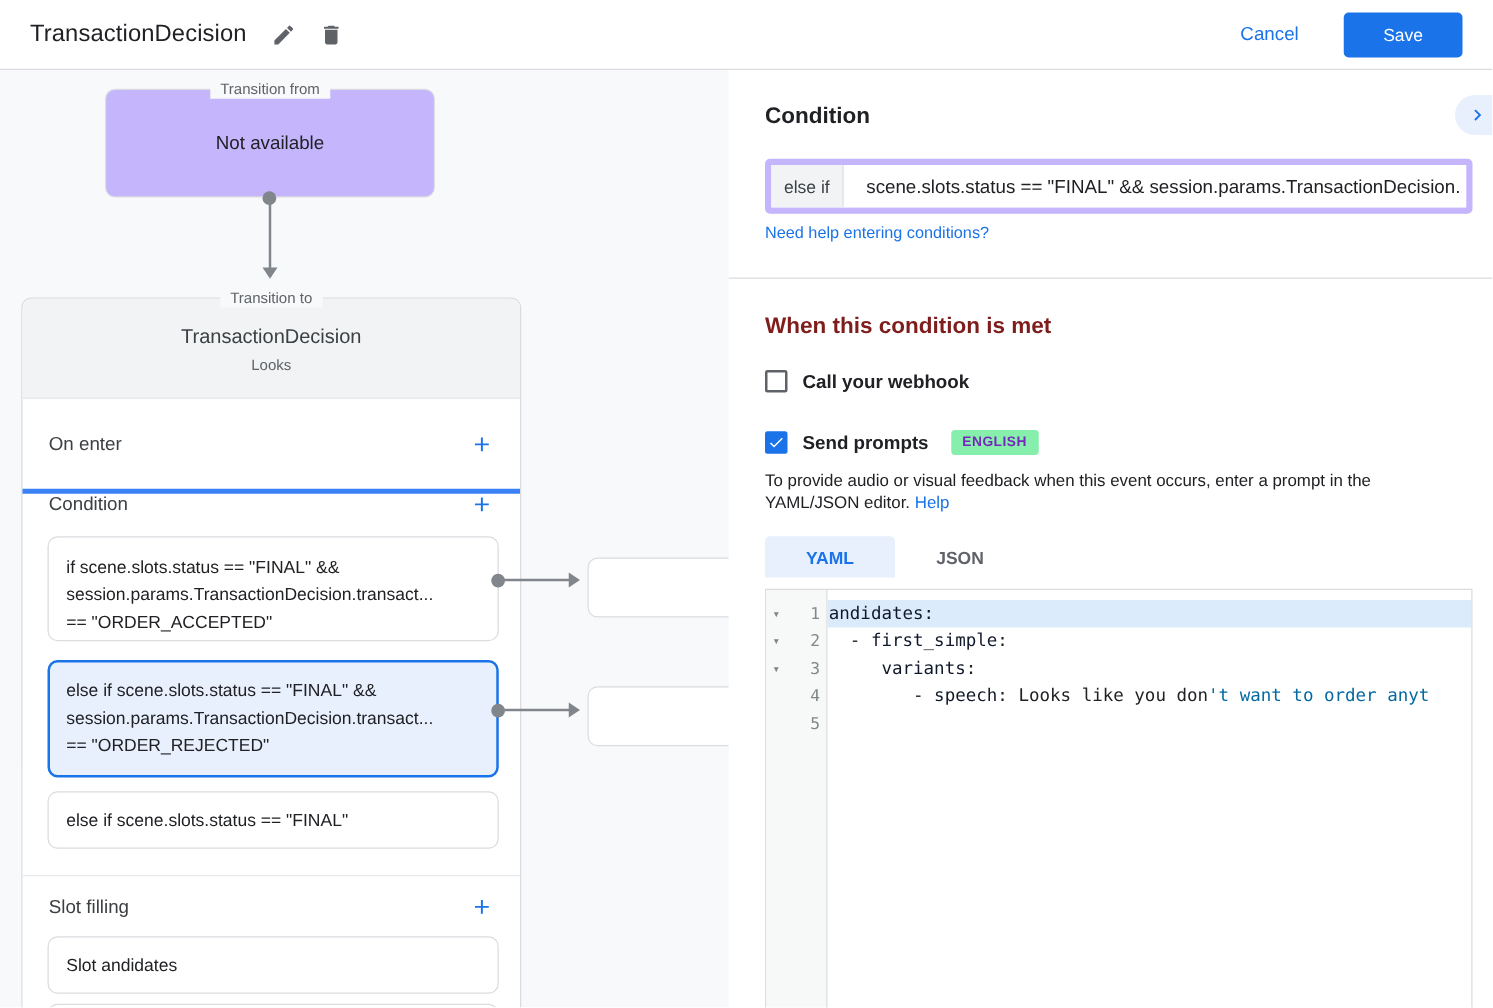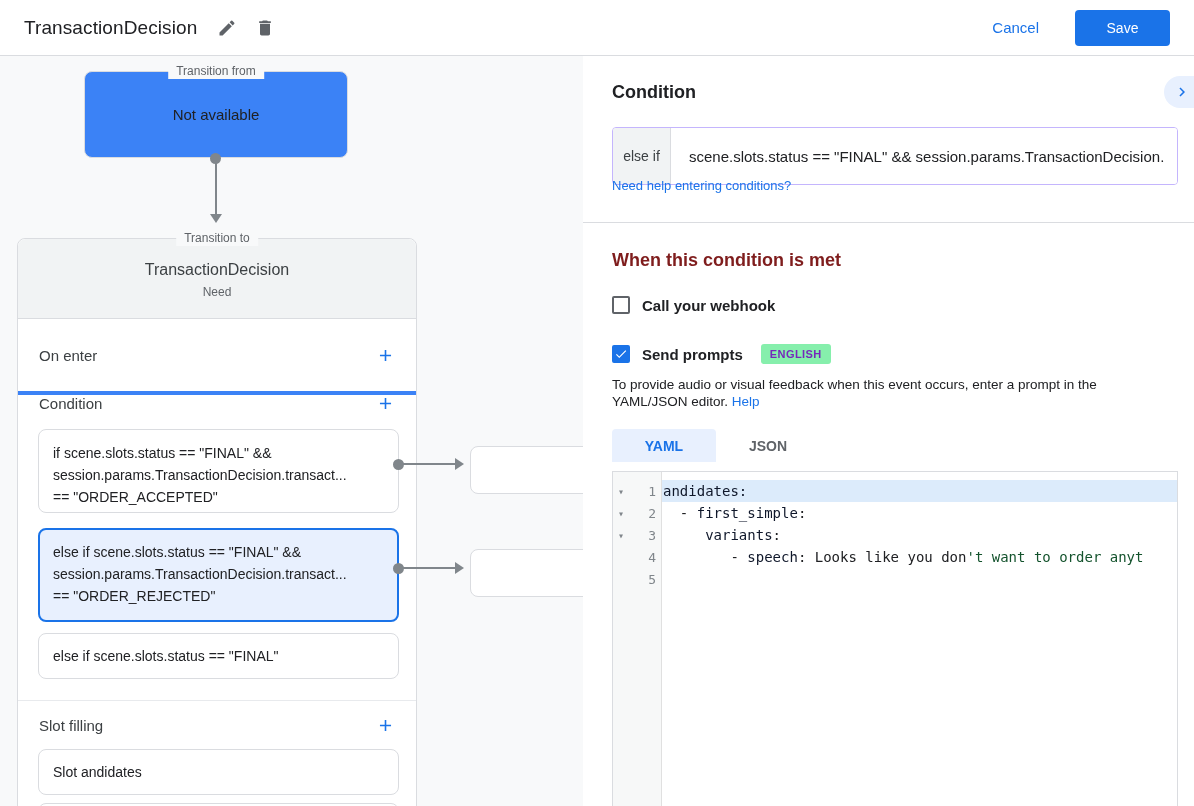--- a/index.html
+++ b/index.html
@@ -15,21 +15,21 @@
   .icon-btn.edit { margin-left:14px; }
   .icon-btn.del { margin-left:6px; }
   .topbar-spacer { flex:1; }
   .btn-text { background:none; border:none; color:#1a73e8; font-size:15px; font-weight:500;
               font-family:inherit; cursor:pointer; margin-right:36px; }
   .btn-primary { background:#1a73e8; color:#ffffff; border:none; border-radius:4px; width:95px; height:36px;
                  font-size:14px; font-weight:500; font-family:inherit; cursor:pointer; }
 
   
   .canvas { position:absolute; top:56px; left:0; width:583px; height:750px; background:#f8f9fa; overflow:hidden; }
-  .fieldset-box { position:absolute; background:#3b82f6; border:1px solid #dadce0; border-radius:8px; }
+  .fieldset-box { position:absolute; background:#c4b5fd; border:1px solid #dadce0; border-radius:8px; }
   .legend { position:absolute; top:-8px; left:50%; transform:translateX(-50%); background:#f8f9fa;
             padding:0 8px; font-size:12px; color:#5f6368; white-space:nowrap; line-height:15px; z-index:2; }
   .from-box { left:84px; top:15px; width:264px; height:87px; }
   .from-content { width:100%; height:100%; display:flex; align-items:center; justify-content:center;
                   font-size:15px; color:#202124; }
 
   .conn-dot { position:absolute; width:11px; height:11px; border-radius:50%; background:#80868b; z-index:3; }
   .vline { position:absolute; width:2px; background:#80868b; }
   .arrow-down { position:absolute; width:0; height:0; border-left:6px solid transparent;
                 border-right:6px solid transparent; border-top:9px solid #80868b; }
@@ -59,22 +59,22 @@
   .card-slot2 { top:564px; height:44px; }
   .target-box { position:absolute; width:130px; height:48px; background:#fff;
                 border:1px solid #dadce0; border-radius:8px; }
 
   
   .detail { position:absolute; left:583px; top:56px; right:0; bottom:0; background:#fff; z-index:20; }
   .d-title { position:absolute; left:29px; top:26px; font-size:18px; color:#202124; }
   .pill-btn { position:absolute; right:0; top:20px; width:30px; height:32px; background:#e8f0fe;
               border:none; border-radius:16px 0 0 16px; cursor:pointer; display:flex;
               align-items:center; justify-content:center; padding-left:6px; }
-  .cond-row { position:absolute; left:29px; right:16px; top:71px; height:58px;
-              border:1px solid #c4b5fd; border-radius:4px; display:flex; overflow:hidden; }
+  .cond-row { position:absolute; left:29px; right:16px; top:71px; height:44px;
+              border:5px solid #c4b5fd; border-radius:4px; display:flex; overflow:hidden; }
   .cond-prefix { width:58px; background:#f1f3f4; border-right:1px solid #dadce0; display:flex;
                  align-items:center; justify-content:center; font-size:14px; color:#3c4043; flex:none; }
   .cond-input { flex:1; border:none; outline:none; font-family:inherit; font-size:15px;
                 color:#202124; padding:0 0 0 18px; min-width:0; }
   .link { color:#1a73e8; text-decoration:none; font-size:13px; cursor:pointer; }
   .help-link { position:absolute; left:29px; top:122px; }
   .d-divider { position:absolute; left:0; right:0; top:166px; height:1px; background:#dadce0; }
   .when-title { position:absolute; left:29px; top:194px; font-size:18px; color:#7f1d1d; }
   .check-row { position:absolute; left:29px; display:flex; align-items:center; gap:12px; }
   .row-webhook { top:240px; }
@@ -97,21 +97,21 @@
   .gutter { width:49px; background:#f7f8f8; border-right:1px solid #e0e0e0; flex:none; padding-top:8px; }
   .gut-row { height:22px; display:flex; align-items:center; font-family:"DejaVu Sans Mono", monospace; }
   .fold { width:16px; text-align:center; font-size:10px; color:#80868b; cursor:pointer; }
   .lnum { flex:1; text-align:right; padding-right:5px; font-size:13px; color:#80868b; }
   .code { flex:1; padding-top:8px; overflow:hidden; font-family:"DejaVu Sans Mono", monospace;
           font-size:14px; line-height:22px; }
   .code-line { height:22px; white-space:pre; padding-left:1px; color:#202124; }
   .code-line.sel { background:#dcebfb; }
   .tok-key { color:#0f172a; }
   .tok-plain { color:#202124; }
-  .tok-str { color:#14532d; }
+  .tok-str { color:#0369a1; }
   svg { display:block; }
 </style>
 </head>
 <body>
 
 <header class="topbar">
   <span class="topbar-title">TransactionDecision</span>
   <button class="icon-btn edit">
     <span>
       <svg width="20" height="20" viewBox="0 0 24 24">
@@ -140,21 +140,21 @@
 
   <div class="conn-dot" style="left:210px; top:97px;"></div>
   <div class="vline" style="left:215px; top:104px; height:56px;"></div>
   <div class="arrow-down" style="left:210px; top:158px;"></div>
 
   <div class="to-panel">
     <span class="legend">Transition to</span>
 
     <div class="to-head">
       <div class="to-title">TransactionDecision</div>
-      <div class="to-sub">Need</div>
+      <div class="to-sub">Looks</div>
     </div>
 
     <div class="sec-row row-onenter">
       <span class="sec-label">On enter</span>
       <span style="cursor:pointer;">
         <span><svg width="19" height="19" viewBox="0 0 24 24">
               <path fill="#1a73e8" d="M19 13h-6v6h-2v-6H5v-2h6V5h2v6h6v2z"></path>
             </svg></span>
       </span>
     </div>

